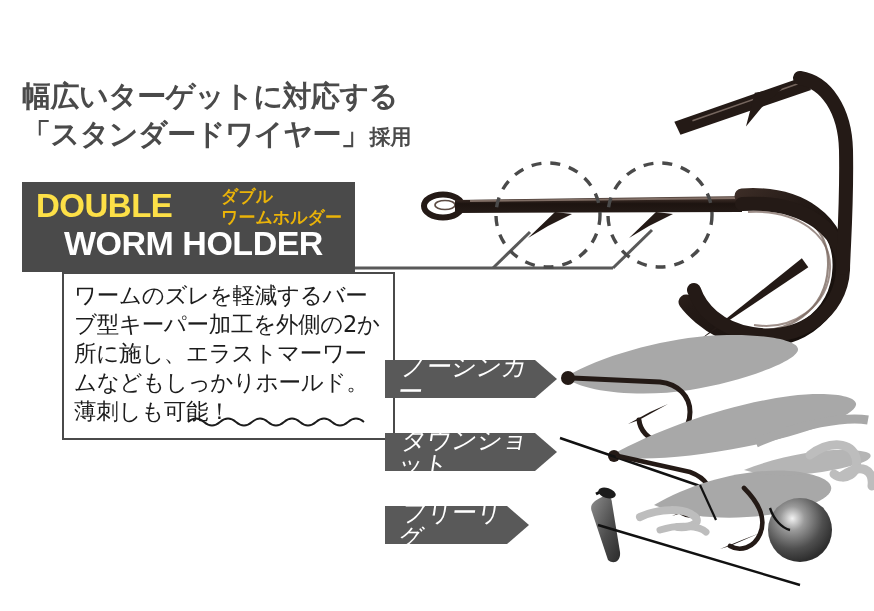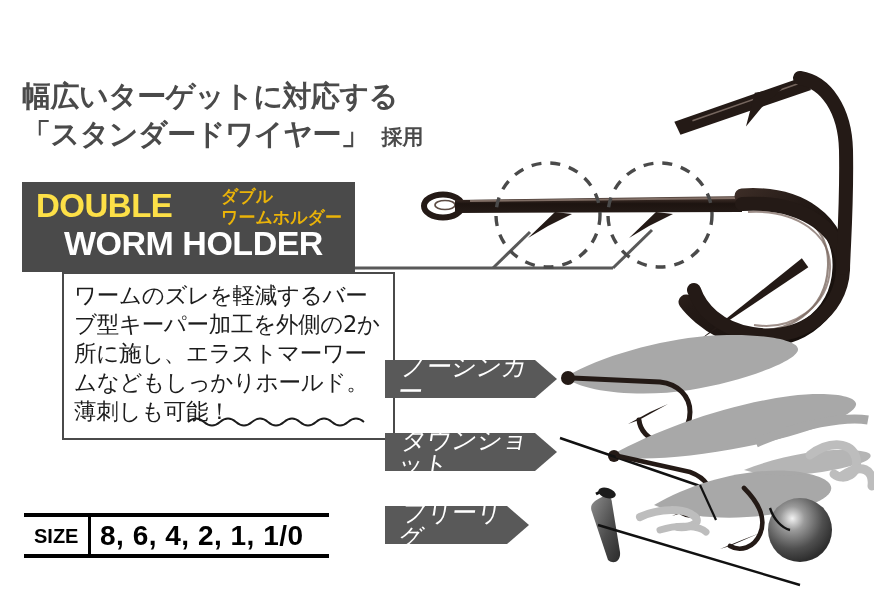--- a/index.html
+++ b/index.html
@@ -4,21 +4,21 @@
 <style>
   html,body{margin:0;padding:0;background:#fff;}
   body{width:874px;height:611px;position:relative;overflow:hidden;
        font-family:"Liberation Sans","DejaVu Sans",sans-serif;}
   #stage{position:absolute;inset:0;width:874px;height:611px;background:#ffffff;}
 
   
   .headline{position:absolute;left:22px;top:78px;width:440px;color:#4a4a4a;
             font-weight:bold;font-size:29px;line-height:1.30;letter-spacing:-0.5px;}
   .headline .l2{display:block;}
-  .headline .small{font-size:21px;letter-spacing:0px;margin-left:12px;}
+  .headline .small{font-size:21px;letter-spacing:0px;}
 
   
   .plate{position:absolute;left:22px;top:182px;width:333px;height:90px;background:#4a4a4a;}
   .plate .en1{position:absolute;left:14px;top:7px;color:#fde047;font-weight:bold;
               font-size:33px;letter-spacing:-0.5px;line-height:1;}
   .plate .ruby{position:absolute;left:199px;top:5px;color:#eab308;font-weight:bold;
                font-size:17px;line-height:1.22;letter-spacing:0px;white-space:pre-line;}
   .plate .en2{position:absolute;left:14px;top:44px;color:#fff;font-weight:bold;
               font-size:34px;letter-spacing:-0.5px;line-height:1;margin-left:28px;}
 
@@ -230,27 +230,20 @@
     <div class="en2">WORM HOLDER</div>
   </div>
 
   <div class="descbox">
     <div class="desc">ワームのズレを軽減するバーブ型キーパー加工を外側の2か所に施し、エラストマーワームなどもしっかりホールド。薄刺しも可能！</div>
     <svg class="wave" width="190" height="14" viewBox="0 0 190 14" xmlns="http://www.w3.org/2000/svg">
       <path d="M2 8 q 8 -7 16 0 t 16 0 t 16 0 t 16 0 t 16 0 t 16 0 t 16 0 t 16 0 t 16 0 t 16 0 t 16 0" fill="none" stroke="#1c1c1c" stroke-width="1.8"></path>
     </svg>
   </div>
 
-  <div class="sizebox">
-    <div class="rule t"></div>
-    <div class="vline"></div>
-    <div class="lbl">SIZE</div>
-    <div class="val">8, 6, 4, 2, 1, 1/0</div>
-    <div class="rule b"></div>
-  </div>
 
   <div class="badge" id="badge-nosinker">
     <span class="txt">ノーシンカー</span>
     <span class="tip"></span>
   </div>
   <div class="badge" id="badge-downshot">
     <span class="txt">ダウンショット</span>
     <span class="tip"></span>
   </div>
   <div class="badge" id="badge-freerig">

